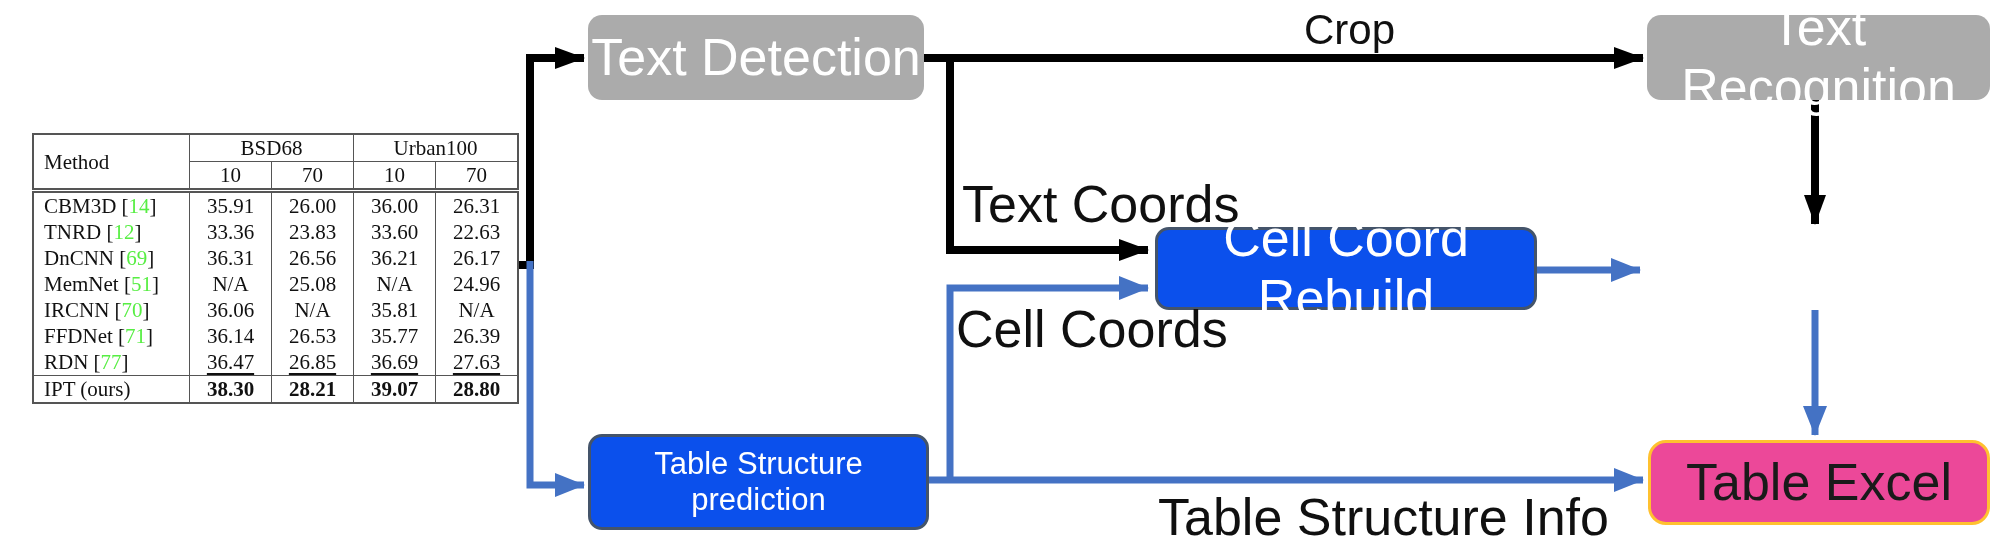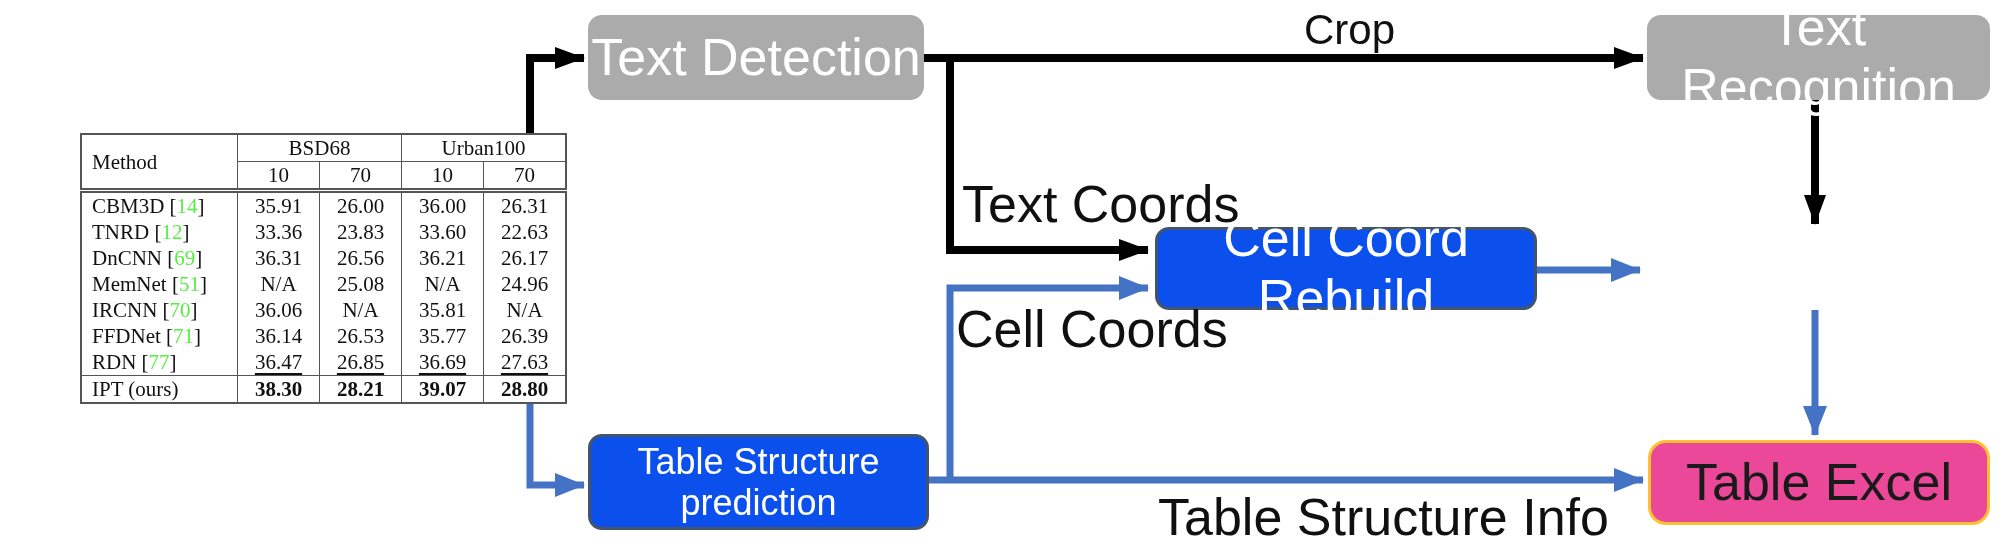--- a/index.html
+++ b/index.html
@@ -15,38 +15,38 @@
   }
   .box.gray   { background:var(--box-gray,#ABABAB); }
   .box.blue   { background:var(--box-blue,#0B50EC); border:3px solid var(--box-blue-border,#44546A); }
   .box.orange { background:var(--box-orange,#E2823F); }
   .box.excel  { background:#ec4899; border:3px solid var(--excel-border,#FFC12F); border-radius:18px;
                 color:#1a1a1a; }
   #b-text-detection   { left:588px;  top:15px;  width:336px; height:85px; }
   #b-text-recognition { left:1647px; top:15px;  width:343px; height:85px; }
   #b-cell-coord       { left:1155px; top:227px; width:382px; height:83px; }
   #b-cell-text        { left:1645px; top:229px; width:345px; height:81px; }
-  #b-tsp              { left:588px;  top:434px; width:341px; height:96px; font-size:36px; }
+  #b-tsp              { left:588px;  top:434px; width:341px; height:96px; font-size:31px; }
   #b-excel            { left:1648px; top:440px; width:342px; height:85px; }
   
   .elabel { position:absolute; color:#101010; font-size:52px; white-space:nowrap; }
   #l-crop        { left:1195px; top:6px;   width:200px; text-align:right; font-size:42px; }
   #l-text-coords { left:962px;  top:174px; }
   #l-cell-coords { left:956px;  top:299px; }
   #l-tsi         { left:1158px; top:487px; width:420px; text-align:left; }
   
   #wires { position:absolute; left:0; top:0; }
   .wire-black { fill:none; stroke:var(--arrow-black,#000); stroke-width:8; stroke-linejoin:miter; }
   .wire-blue  { fill:none; stroke:var(--arrow-blue,#4472C4); stroke-width:7; stroke-linejoin:miter; }
   
   #paper-table {
     position:absolute; left:32px; top:133px;
     border-collapse:collapse; background:#fff;
     font-family:"Liberation Serif", serif; color:#111;
-    font-size:21px; table-layout:fixed;margin-left:48px;
+    font-size:21px; table-layout:fixed;
   }
   #paper-table th, #paper-table td {
     border:0; padding:0 5px; height:26px; line-height:26px;
     font-weight:normal; text-align:center; overflow:hidden; white-space:nowrap;
   }
   #paper-table { border:2px solid #555; }
   #paper-table .method-col { width:140px; text-align:left; padding-left:10px; }
   #paper-table .val-col    { width:71px; }
   #paper-table .bl  { border-left:1.5px solid #555; }
   #paper-table thead tr.subrow th { border-top:1.5px solid #555; }

